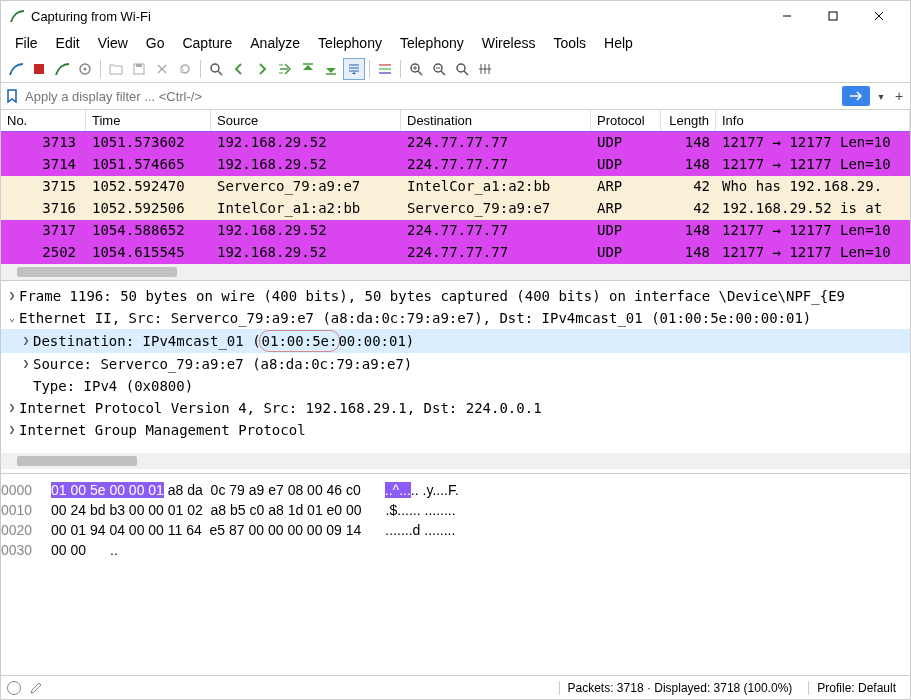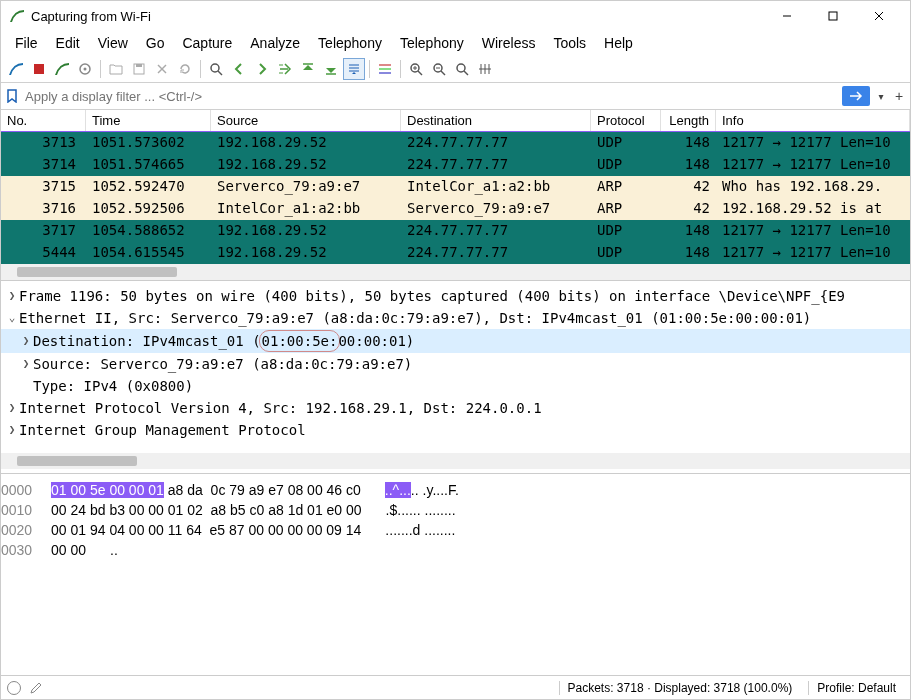--- a/index.html
+++ b/index.html
@@ -29,21 +29,21 @@
 .col-time { width: 125px; }
 .col-src { width: 190px; }
 .col-dst { width: 190px; }
 .col-proto { width: 70px; }
 .col-len { width: 55px; text-align: right; }
 .col-info { flex: 1; }
 .pl-row { display: flex; height: 22px; font-family: Consolas, monospace; font-size: 14px; }
 .pl-row > div { padding: 2px 6px; white-space: nowrap; overflow: hidden; }
 .pl-row .col-no { text-align: right; padding-right: 10px; }
 .pl-row .col-len { text-align: right; padding-right: 6px; }
-.row-udp { background: #0f766e; }
+.row-udp { background: #d946ef; }
 .row-arp { background: #faf0d7; }
 .hscroll { height: 16px; background: #f0f0f0; display: flex; align-items: center; padding: 0 16px; }
 .hscroll-thumb { width: 160px; height: 10px; background: #c0c0c0; border-radius: 2px; }
 .details-pane { flex: 0 0 auto; font-family: Consolas, monospace; font-size: 14px; padding: 4px 0; border-top: 1px solid #ccc; }
 .tree-row { display: flex; align-items: center; padding: 1px 4px; line-height: 20px; }
 .tree-row.selected { background: #daeeff; }
 .tree-caret { width: 14px; display: inline-block; text-align: center; color: #555; font-size: 11px; }
 .tree-spacer { width: 14px; display: inline-block; }
 .highlight-oval { border: 1px solid #d08a8a; border-radius: 10px; padding: 0 2px; margin: 0 -2px; }
 .hex-pane { flex: 1; font-family: Liberation Sans, sans-serif; font-size: 14px; padding: 6px 0; border-top: 1px solid #ccc; overflow: hidden; }
@@ -299,21 +299,21 @@
       <div class="pl-row row-udp">
         <div class="col-no">3717</div>
         <div class="col-time">1054.588652</div>
         <div class="col-src">192.168.29.52</div>
         <div class="col-dst">224.77.77.77</div>
         <div class="col-proto">UDP</div>
         <div class="col-len">148</div>
         <div class="col-info">12177 → 12177 Len=10</div>
       </div>
       <div class="pl-row row-udp">
-        <div class="col-no">5444</div>
+        <div class="col-no">2502</div>
         <div class="col-time">1054.615545</div>
         <div class="col-src">192.168.29.52</div>
         <div class="col-dst">224.77.77.77</div>
         <div class="col-proto">UDP</div>
         <div class="col-len">148</div>
         <div class="col-info">12177 → 12177 Len=10</div>
       </div>
     </div>
   <div class="hscroll">
       <div class="hscroll-thumb"></div>

